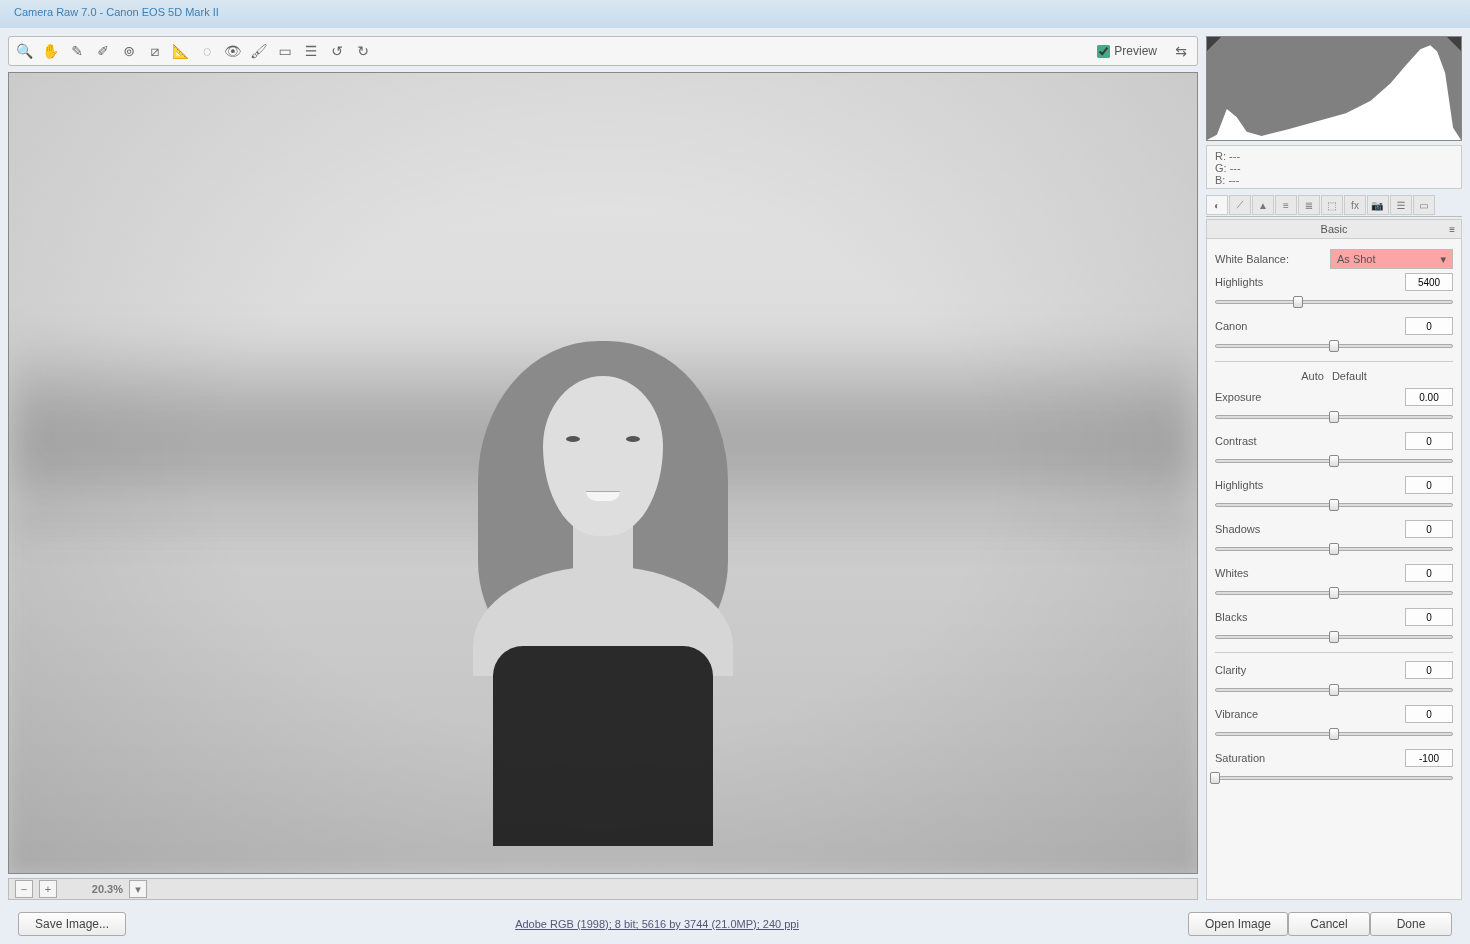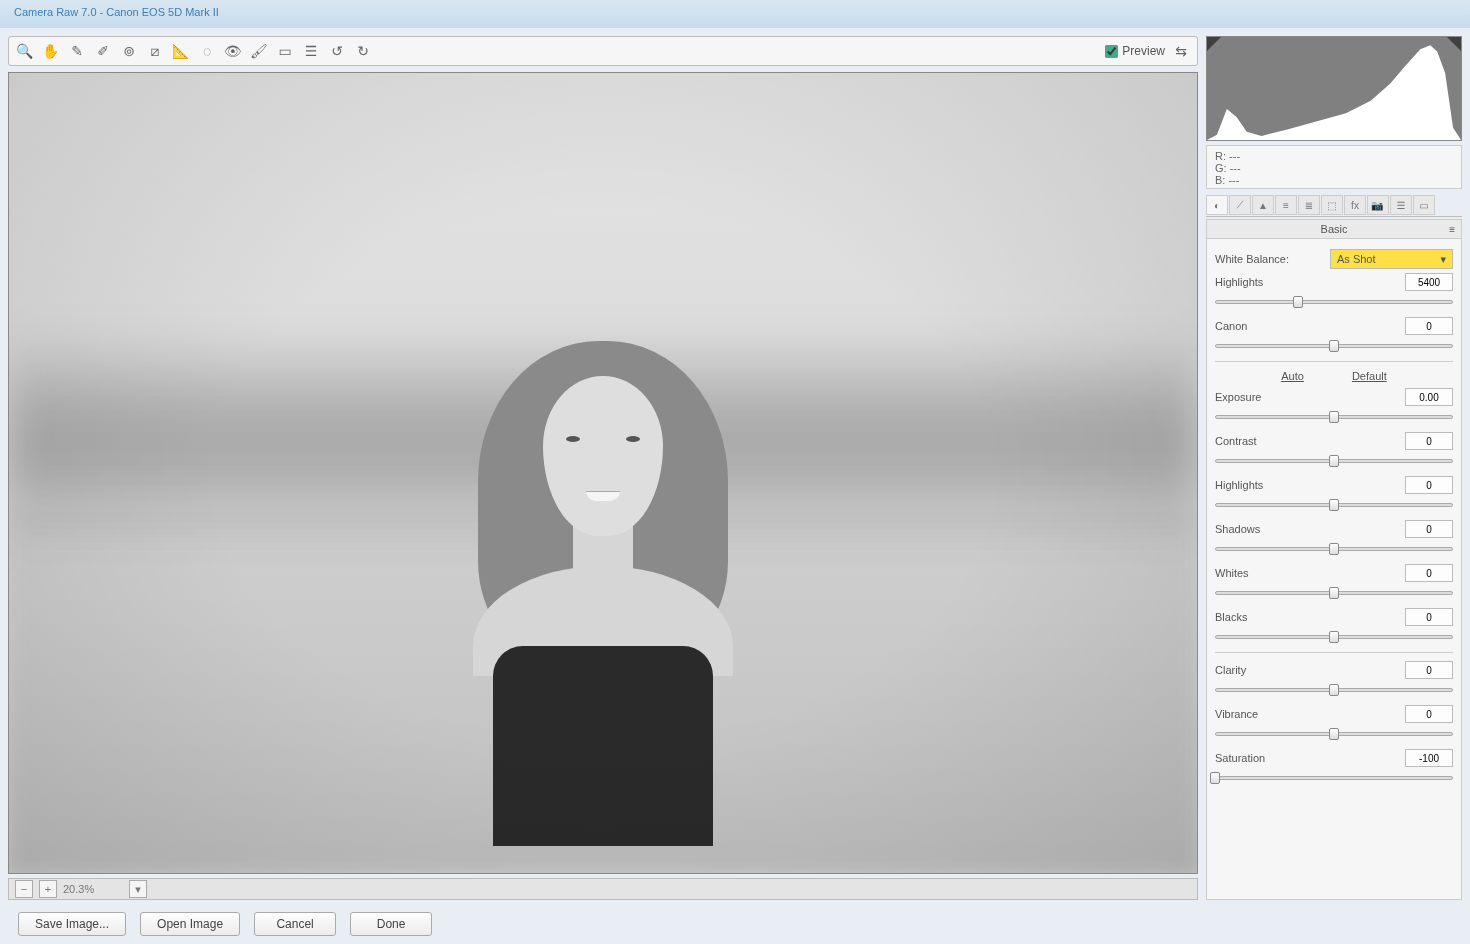--- a/index.html
+++ b/index.html
@@ -6,21 +6,21 @@
 body { background: #e8eef3; width: 1470px; height: 944px; overflow: hidden; font-size: 12px; color: #555; }
 
 .titlebar { height: 28px; background: linear-gradient(#d9e7f2,#c6dbed); color: #3d7fb3; padding: 6px 14px; font-size: 11px; }
 
 .main { display: flex; height: 880px; padding: 8px; gap: 8px; }
 
 .left { flex: 1; display: flex; flex-direction: column; }
 .toolbar { height: 30px; border: 1px solid #bbb; border-radius: 3px; background: #f6f6f6; display: flex; align-items: center; padding: 0 6px; gap: 6px; margin-bottom: 6px; }
 .toolbar .tool { width: 20px; height: 20px; display: flex; align-items: center; justify-content: center; color: #666; cursor: pointer; font-size: 14px; }
 .toolbar .spacer { flex: 1; }
-.preview-chk { display: flex; align-items: center; gap: 4px; }
+.preview-chk { display: flex; align-items: center; gap: 4px; margin-right: 8px; }
 .preview-chk input { accent-color: #4a8; }
 
 .image-frame { flex: 1; border: 1px solid #888; background: #f9f9f9; display: flex; align-items: center; justify-content: center; position: relative; }
 .image-inner { width: 100%; height: 100%; background: #d8d8d8; position: relative; overflow: hidden; filter: grayscale(100%); }
 
 .vignette { position: absolute; inset: -10px; background: radial-gradient(ellipse at center, transparent 45%, rgba(0,0,0,0.12) 100%); }
 .sky { position: absolute; top: 0; left: 0; right: 0; height: 45%; background: linear-gradient(#e5e5e5,#d9d9d9); }
 .trees { position: absolute; top: 32%; left: 0; right: 0; height: 28%; background: linear-gradient(transparent, rgba(90,90,90,0.35) 40%, rgba(90,90,90,0.35) 60%, transparent); filter: blur(18px); }
 .ground { position: absolute; bottom: 0; left: 0; right: 0; height: 45%; background: linear-gradient(#cfcfcf,#c0c0c0); filter: blur(8px); }
 
@@ -28,21 +28,21 @@
 .hair { position: absolute; top: 20px; left: 40px; width: 250px; height: 320px; background: #8a8a8a; border-radius: 120px 120px 80px 80px / 140px 140px 100px 100px; }
 .face { position: absolute; top: 55px; left: 105px; width: 120px; height: 160px; background: #dedede; border-radius: 60px 60px 55px 55px / 70px 70px 90px 90px; }
 .neck { position: absolute; top: 200px; left: 135px; width: 60px; height: 55px; background: #d6d6d6; }
 .shoulders { position: absolute; top: 245px; left: 35px; width: 260px; height: 110px; background: #d6d6d6; border-radius: 130px 130px 0 0 / 80px 80px 0 0; }
 .dress { position: absolute; top: 325px; left: 55px; width: 220px; height: 200px; background: #2a2a2a; border-radius: 30px 30px 0 0; }
 .eye { position: absolute; width: 14px; height: 6px; background: #555; border-radius: 50%; top: 115px; }
 .eye.l { left: 128px; } .eye.r { left: 188px; }
 .mouth { position: absolute; top: 170px; left: 148px; width: 34px; height: 10px; background: #f5f5f5; border-radius: 0 0 17px 17px; border-top: 1px solid #aaa; }
 
 .statusbar { height: 22px; background: #e4e4e4; border: 1px solid #bbb; display: flex; align-items: center; padding: 0 6px; gap: 6px; margin-top: 4px; font-size: 11px; color: #777; }
-.statusbar .zoom { width: 60px; text-align: left; }
+.statusbar .zoom { width: 60px; text-align: right; font-weight: bold; }
 .statusbar .filename { flex: 1; text-align: center; }
 .sqbtn { width: 18px; height: 18px; border: 1px solid #aaa; background: #f5f5f5; display: flex; align-items: center; justify-content: center; font-size: 11px; cursor: pointer; }
 
 .right { width: 256px; display: flex; flex-direction: column; }
 .histogram { height: 105px; background: #808080; border: 1px solid #888; position: relative; margin-bottom: 4px; }
 .histogram svg { width: 100%; height: 100%; }
 .clip-tri { position: absolute; top: 0; width: 14px; height: 14px; background: #404040; }
 .clip-tri.l { left: 0; clip-path: polygon(0 0, 100% 0, 0 100%); }
 .clip-tri.r { right: 0; clip-path: polygon(0 0, 100% 0, 100% 100%); }
 
@@ -61,24 +61,24 @@
 
 .row { display: flex; align-items: center; margin-bottom: 4px; font-size: 11px; }
 .row label { flex: 1; color: #555; }
 .row .val { width: 48px; height: 18px; border: 1px solid #bbb; background: #fdfdfd; text-align: center; font-size: 10px; }
 .slider { width: 100%; height: 14px; position: relative; margin-bottom: 8px; cursor: pointer; }
 .slider .track { position: absolute; top: 5px; left: 0; right: 0; height: 4px; background: linear-gradient(#ccc,#eee,#ccc); border: 1px solid #aaa; border-radius: 2px; }
 .slider .thumb { position: absolute; top: 1px; width: 10px; height: 12px; background: linear-gradient(#fff,#ddd); border: 1px solid #888; border-radius: 2px; transform: translateX(-50%); }
 
 .divider { height: 1px; background: #ccc; margin: 8px 0; }
 .autodef { text-align: center; font-size: 11px; margin-bottom: 6px; }
-.autodef span { text-decoration: underline; color: #555; cursor: pointer; margin: 0 24px; }
-.wb-select { flex: 1; height: 20px; border: 1px solid #bbb; background: #fde047; padding: 0 6px; font-size: 11px; margin-left: 6px; display: flex; align-items: center; justify-content: space-between; cursor: pointer; }
-
-.footer { height: 32px; display: flex; align-items: center; padding: 0 18px; gap: 14px; }
+.autodef span { color: #555; cursor: pointer; margin: 0 4px; }
+.wb-select { flex: 1; height: 20px; border: 1px solid #bbb; background: #fca5a5; padding: 0 6px; font-size: 11px; margin-left: 6px; display: flex; align-items: center; justify-content: space-between; cursor: pointer; }
+
+.footer { height: 32px; display: flex; align-items: center; padding: 0 18px; gap: 0; }
 .footer .link { flex: 1; text-align: center; font-size: 11px; color: #557; text-decoration: underline; cursor: pointer; }
 .btn { height: 24px; padding: 0 16px; border: 1px solid #aaa; background: linear-gradient(#fdfdfd,#ececec); border-radius: 3px; font-size: 12px; color: #444; cursor: pointer; min-width: 82px; }
 </style>
 </head>
 <body>
 
 <div class="titlebar">Camera Raw 7.0  -  Canon EOS 5D Mark II</div>
 
 <div class="main">
   <div class="left">
@@ -278,16 +278,17 @@
       <div class="slider">
           <div class="track"></div>
           <div class="thumb" style="left:0%"></div>
         </div>
     </div>
   </div>
 </div>
 
 <div class="footer">
   <button class="btn">Save Image...</button>
+  <div class="link">Adobe RGB (1998); 8 bit; 5616 by 3744 (21.0MP); 240 ppi</div>
   <button class="btn">Open Image</button>
   <button class="btn">Cancel</button>
   <button class="btn">Done</button>
 </div>
 
 </body></html>

